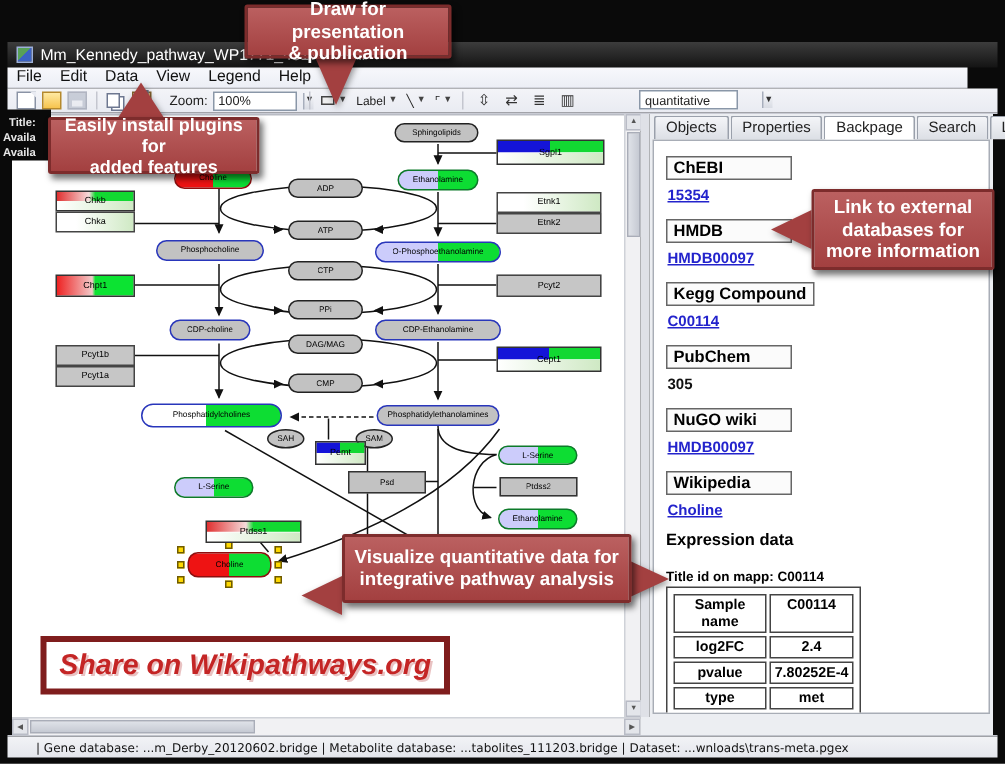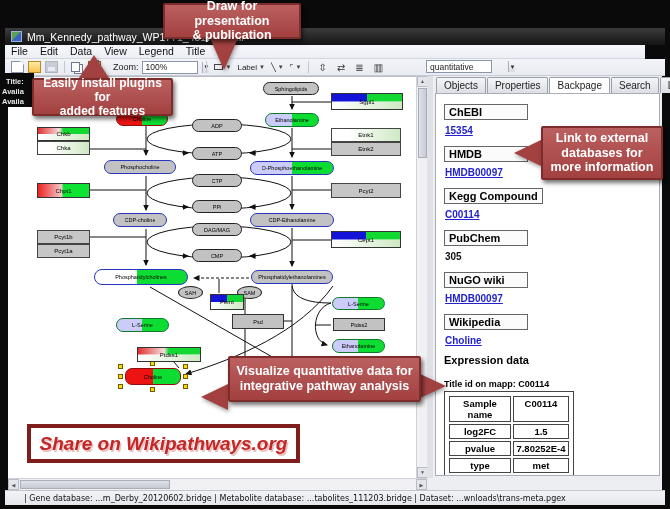--- a/index.html
+++ b/index.html
@@ -147,21 +147,21 @@
     <span class="app-icon"></span>
     <span>Mm_Kennedy_pathway_WP1771_45176.gpml</span>
   </div>
 
   <div class="menubar">
       <span class="menu-item">File</span>
       <span class="menu-item">Edit</span>
       <span class="menu-item">Data</span>
       <span class="menu-item">View</span>
       <span class="menu-item">Legend</span>
-      <span class="menu-item">Title</span>
+      <span class="menu-item">Help</span>
     </div>
 
   <div class="toolbar" style="position:absolute;">
     <div class="tb-group" style="margin-left:4px;">
       <span class="tb-icon ic-new"></span>
       <span class="tb-icon ic-open"></span>
       <span class="tb-icon ic-save"></span>
       <span class="tb-sep"></span>
       <span class="tb-icon ic-copy"></span>
       <span class="tb-icon ic-paste"></span>
@@ -385,21 +385,21 @@
       <div id="bp-sections"><div class="bp-header">ChEBI</div><span class="bp-link">15354</span><div class="bp-header">HMDB</div><span class="bp-link">HMDB00097</span><div class="bp-header">Kegg Compound</div><span class="bp-link">C00114</span><div class="bp-header">PubChem</div><span class="bp-plain">305</span><div class="bp-header">NuGO wiki</div><span class="bp-link">HMDB00097</span><div class="bp-header">Wikipedia</div><span class="bp-link">Choline</span></div>
       <div class="exp-heading">Expression data</div>
       <div class="geneid-label">Title id on mapp: C00114</div>
       <div class="exp-table">
         <div class="exp-row">
           <span class="exp-cell c0">Sample name</span>
           <span class="exp-cell c1">C00114</span>
         </div>
         <div class="exp-row">
           <span class="exp-cell c0">log2FC</span>
-          <span class="exp-cell c1">1.5</span>
+          <span class="exp-cell c1">2.4</span>
         </div>
         <div class="exp-row">
           <span class="exp-cell c0">pvalue</span>
           <span class="exp-cell c1">7.80252E-4</span>
         </div>
         <div class="exp-row">
           <span class="exp-cell c0">type</span>
           <span class="exp-cell c1">met</span>
         </div>
       </div>

